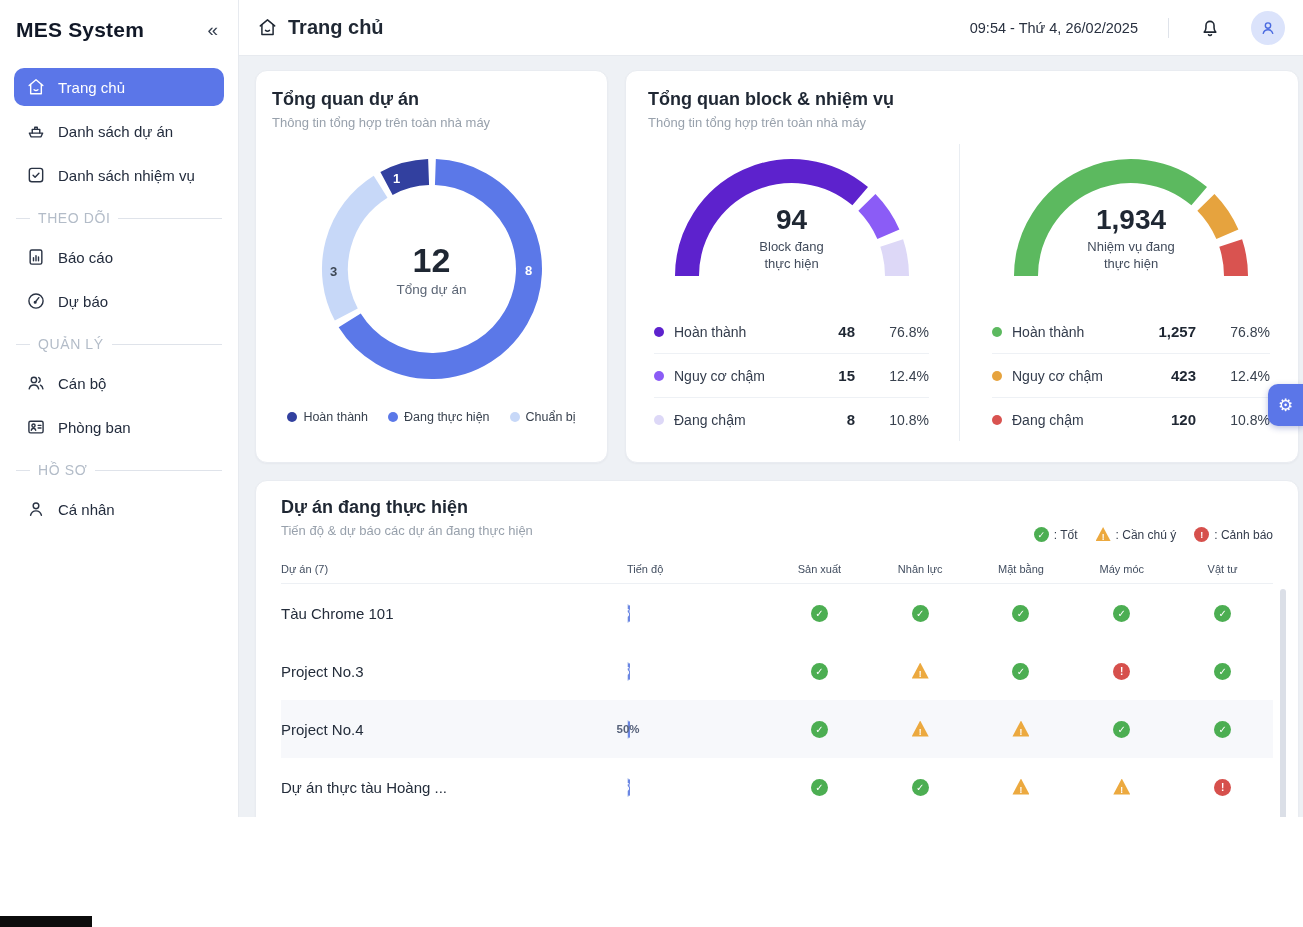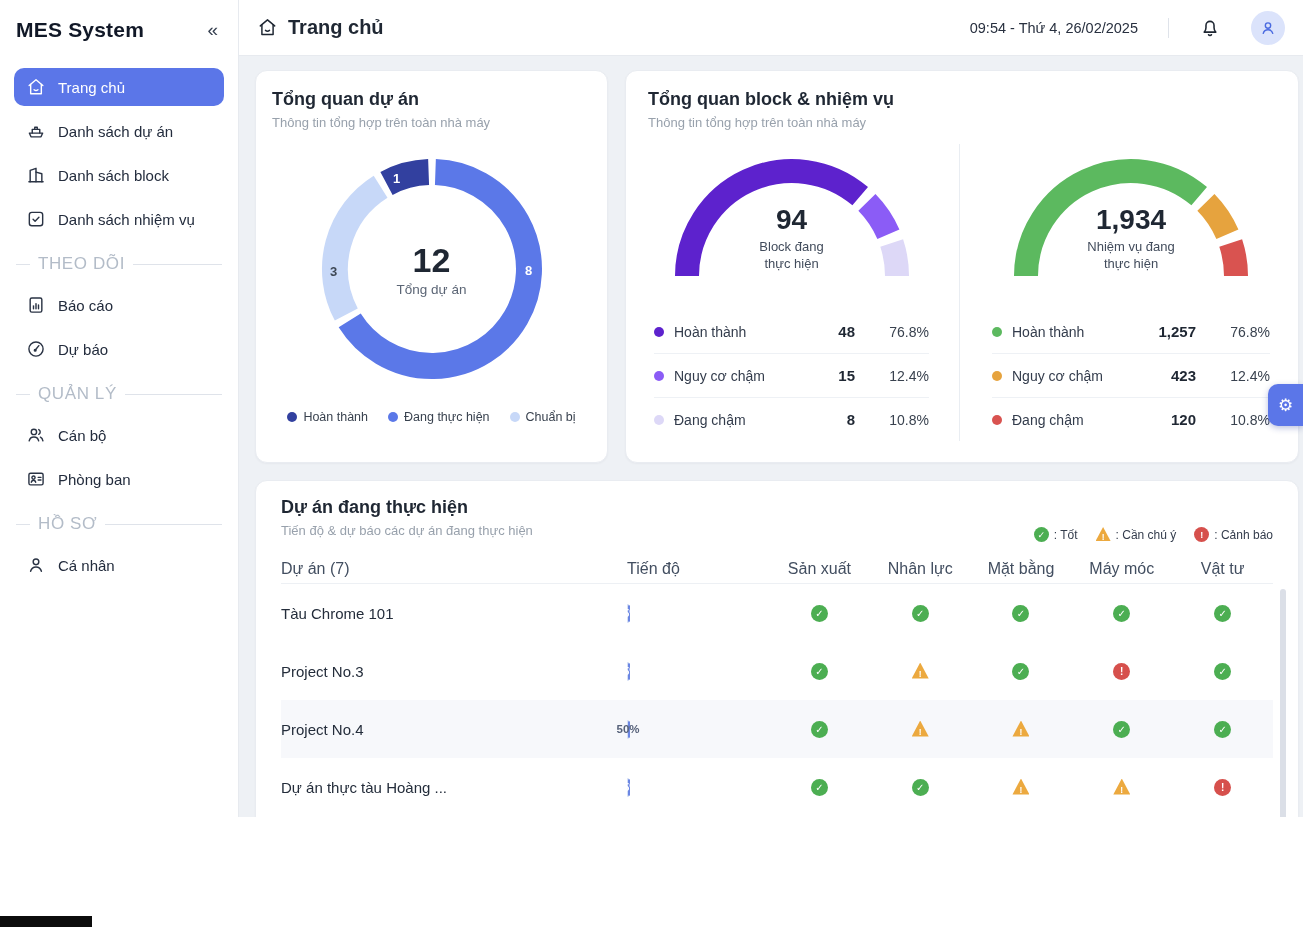--- a/index.html
+++ b/index.html
@@ -11,21 +11,21 @@
   .sidebar { width:239px; background:#fff; border-right:1px solid #e7eaef; padding:16px 14px; flex-shrink:0; }
   .sb-head { display:flex; align-items:center; justify-content:space-between; padding:2px 2px 0 2px; margin-bottom:26px; }
   .sb-title { font-size:21px; font-weight:bold; color:#111827; letter-spacing:.2px; }
   .sb-collapse { font-size:19px; color:#374151; cursor:pointer; padding:0 4px; }
   .sb-item { display:flex; align-items:center; gap:12px; height:38px; padding:0 12px; border-radius:10px;
     color:#232c3d; font-size:15px; font-weight:500; margin-bottom:6px; cursor:pointer; }
   .sb-item .ico { width:20px; height:20px; display:flex; align-items:center; justify-content:center; color:#2a3344; }
   .sb-item.active { background:#5b76e8; color:#fff; }
   .sb-item.active .ico { color:#fff; }
   .sb-section { display:flex; align-items:center; gap:8px; margin:16px 2px 12px 2px; color:#b3bcc8;
-    font-size:17px; letter-spacing:.6px; }
+    font-size:14px; letter-spacing:.6px; }
   .sb-section::before { content:""; width:14px; height:1px; background:#dfe3ea; }
   .sb-section::after { content:""; flex:1; height:1px; background:#dfe3ea; }
   svg.icon { width:100%; height:100%; fill:none; stroke:currentColor; stroke-width:1.7; stroke-linecap:round; stroke-linejoin:round; }
 
   
   .main { flex:1; display:flex; flex-direction:column; min-width:0; }
   header.topbar { height:56px; background:#fff; border-bottom:1px solid #e7eaef; display:flex; align-items:center; padding:0 18px; flex-shrink:0; }
   .tb-left { display:flex; align-items:center; gap:10px; }
   .tb-home { width:21px; height:21px; color:#1f2733; }
   .tb-title { font-size:20px; font-weight:bold; color:#1f2733; }
@@ -75,21 +75,21 @@
   .gl-row + .gl-row { border-top:1px solid #eef1f5; }
   .gl-name { flex:1; font-size:14px; color:#333c4c; }
   .gl-val { width:64px; text-align:right; font-size:15px; font-weight:bold; color:#1f2733; }
   .gl-pct { width:64px; text-align:right; font-size:14px; color:#39424f; }
 
   
   .card-table { margin-top:17px; height:440px; padding:16px 25px 8px; position:relative; }
   .tbl-legend { position:absolute; right:25px; top:46px; display:flex; gap:18px; align-items:center; font-size:12px; color:#333c4c; }
   .tl-item { display:flex; align-items:center; gap:5px; }
   .grid { display:grid; grid-template-columns:336px 152px repeat(5,1fr); align-items:center; }
-  .thead { margin-top:16px; height:30px; border-bottom:1px solid #edf0f4; font-size:16px; color:#424e60; font-weight:500; }
+  .thead { margin-top:16px; height:30px; border-bottom:1px solid #edf0f4; font-size:11px; color:#424e60; font-weight:500; }
   .thead .c-ico { text-align:center; }
   .thead .c-prog { padding-left:10px; }
   .trow { height:58px; font-size:15px; font-weight:500; color:#242d3b; }
   .trow.alt { background:#f7f8fb; }
   .trow .cell-ico { display:flex; justify-content:center; }
   .pbar { position:relative; width:114px; height:16px; margin-left:10px; background:#e9effc; border:1px solid #d5dff6; border-radius:9px; }
   .pfill { position:absolute; left:0; top:0; bottom:0; background:#7b95e9; border:1px solid #6b86e3; border-radius:9px; }
   .plabel { position:absolute; inset:0; display:flex; align-items:center; justify-content:center; font-size:11.5px; font-weight:bold; z-index:2; }
   .st { width:17px; height:17px; display:inline-flex; align-items:center; justify-content:center; border-radius:50%;
     color:#fff; font-size:10px; font-weight:bold; position:relative; flex-shrink:0; }
@@ -132,30 +132,20 @@
     </div>
     <div class="sb-item">
       <span class="ico">
           <svg class="icon" viewBox="0 0 24 24">
             <path d="M4 14.5h16l-2 4.5H6z"></path>
             <path d="M7.5 14.5V10h9v4.5"></path>
             <path d="M10.5 10V7.5h3V10"></path>
           </svg>
         </span>
       <span>Danh sách dự án</span>
-    </div>
-    <div class="sb-item">
-      <span class="ico">
-          <svg class="icon" viewBox="0 0 24 24">
-            <path d="M5 20V6.5L12 4v16"></path>
-            <path d="M12 8.5l7 2V20"></path>
-            <path d="M3.5 20h17"></path>
-          </svg>
-        </span>
-      <span>Danh sách block</span>
     </div>
     <div class="sb-item">
       <span class="ico">
           <svg class="icon" viewBox="0 0 24 24">
             <rect x="4" y="4" width="16" height="16" rx="3"></rect>
             <path d="M8.5 12.2l2.4 2.4 4.6-4.8"></path>
           </svg>
         </span>
       <span>Danh sách nhiệm vụ</span>
     </div>

